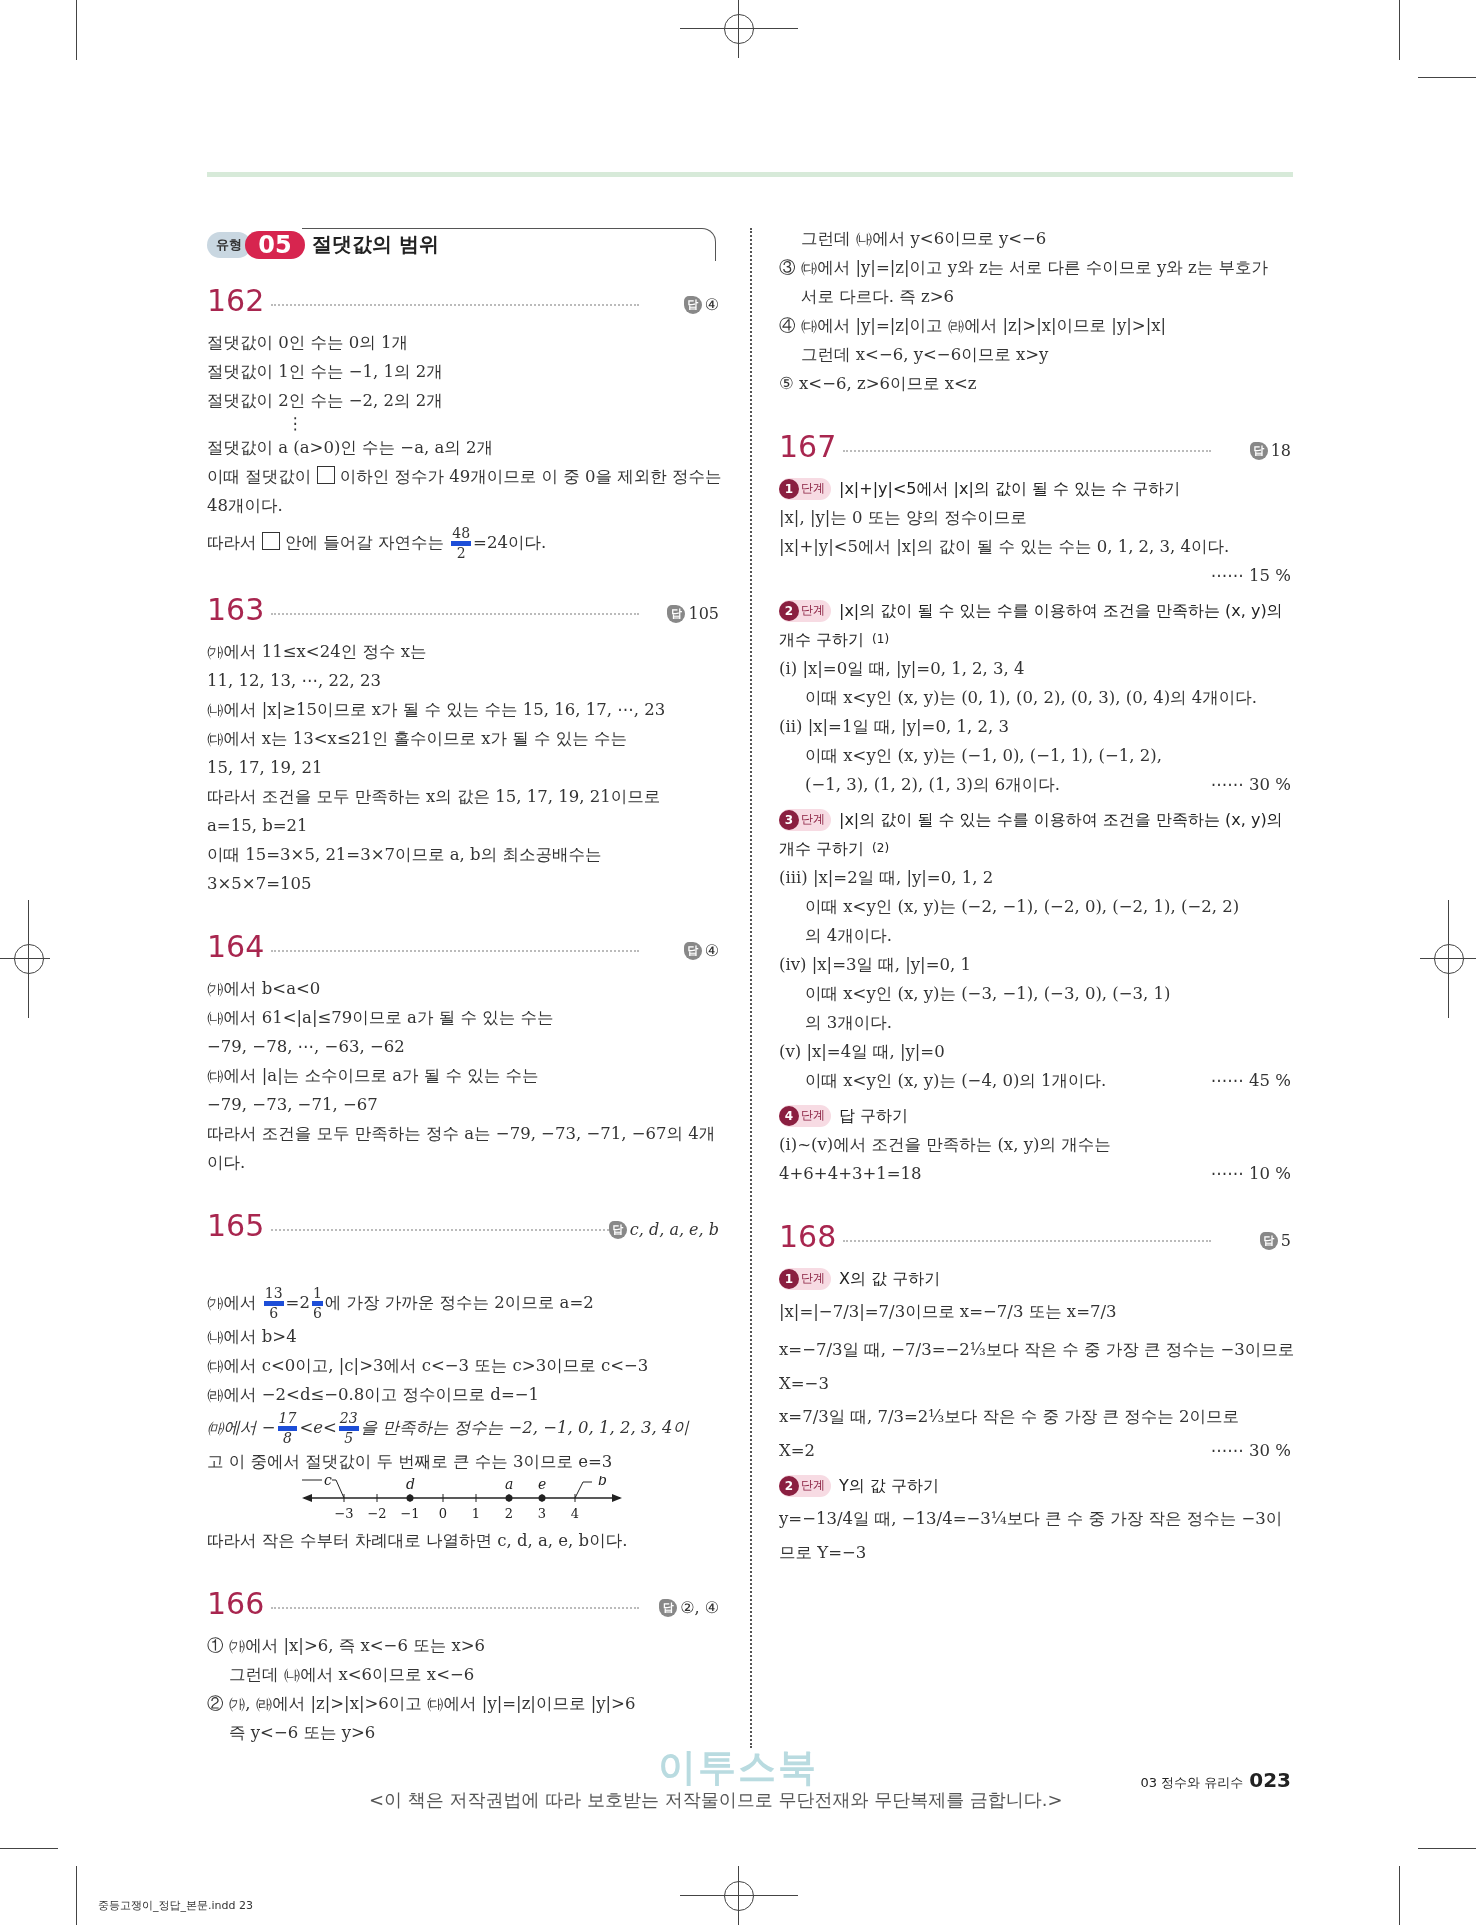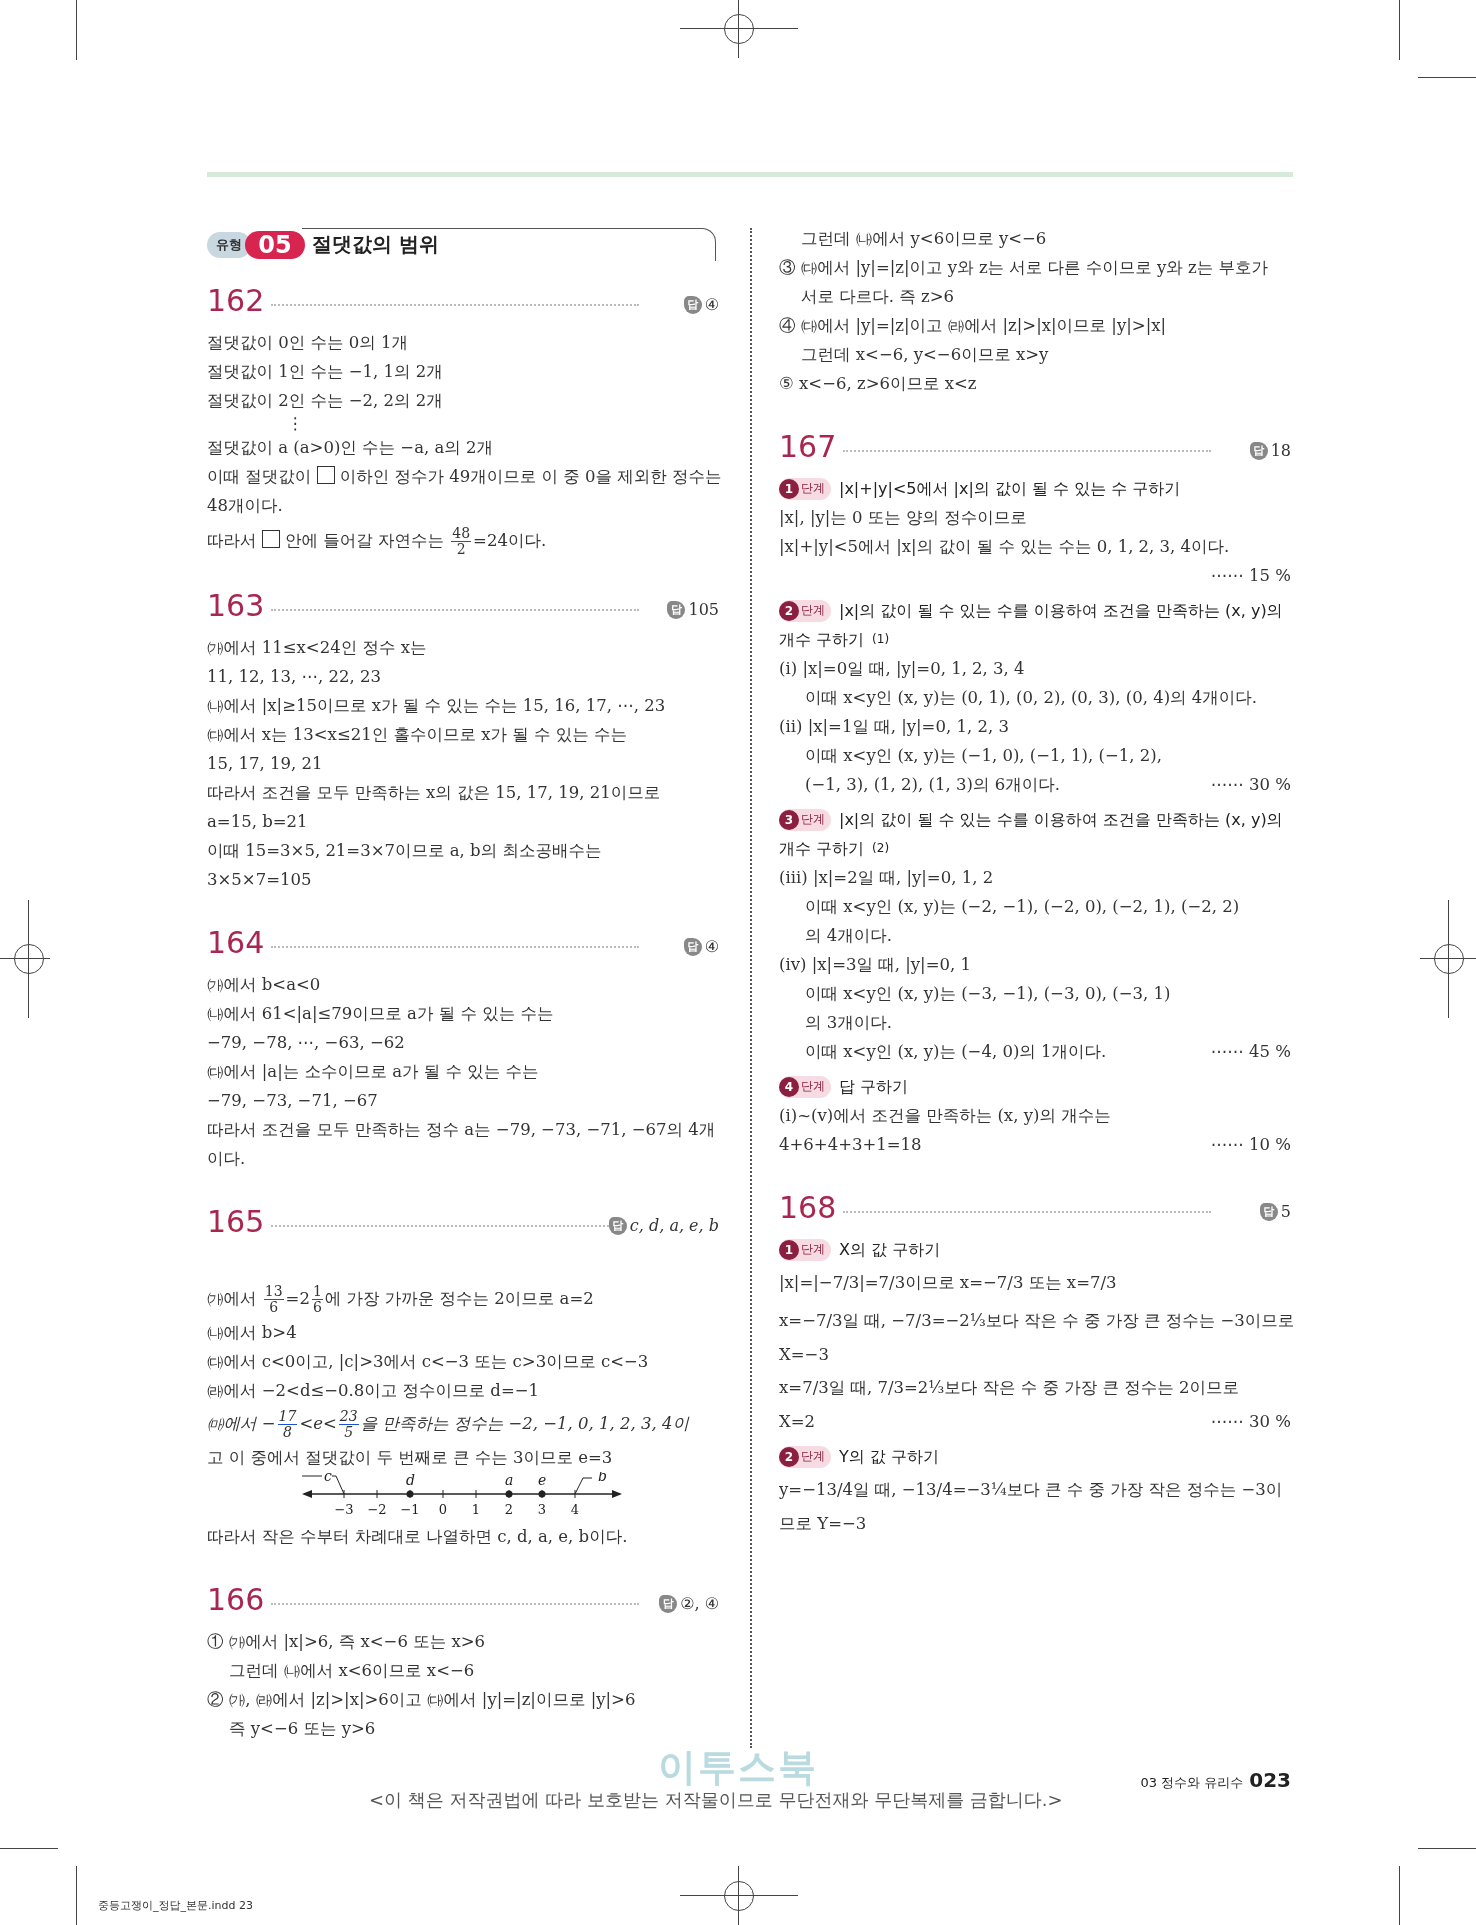--- a/index.html
+++ b/index.html
@@ -31,21 +31,21 @@
   .ind2 { padding-left:26px; }
   .vdots { padding-left:80px; line-height:18px; }
   .gap { height:28px; }
   .step { display:flex; align-items:center; gap:8px; font-family:"DejaVu Sans", sans-serif; font-size:16px; color:#222; white-space:nowrap; }
   .step-badge { display:inline-flex; align-items:center; background:#f7dbe3; border-radius:12px; padding:0 6px 0 0; height:22px; font-size:12px; color:#8a1f40; }
   .step-badge .circ { display:inline-block; width:20px; height:20px; border-radius:50%; background:#8a1f40; color:#fff; font-size:12px; text-align:center; line-height:20px; margin-right:2px; font-weight:bold; }
   .pct { text-align:right; white-space:nowrap; }
   .row-pct { display:flex; justify-content:space-between; white-space:nowrap; }
   .box { display:inline-block; width:16px; height:16px; border:1.5px solid #333; vertical-align:-2px; }
   .frac { display:inline-block; vertical-align:middle; text-align:center; font-size:14px; line-height:15px; margin:0 2px; }
-  .frac .n { display:block; border-bottom:1px solid #1d4ed8; padding:0 1px; }
+  .frac .n { display:block; border-bottom:5px solid #1d4ed8; padding:0 1px; }
   .frac .d { display:block; }
   .numline { position:relative; height:50px; margin-left:95px; width:320px; }
   .footer-notice { position:absolute; left:369px; top:1788px; font-family:"DejaVu Sans", sans-serif; font-size:18px; color:#555; }
   .watermark { position:absolute; left:658px; top:1742px; font-family:"DejaVu Sans", sans-serif; font-size:38px; font-weight:bold; color:#b9dbe0; letter-spacing:2px; }
   .page-label { position:absolute; right:185px; top:1768px; font-family:"DejaVu Sans", sans-serif; font-size:13px; color:#222; display:flex; align-items:baseline; gap:6px; }
   .page-label .pg { font-size:20px; font-weight:bold; }
   .slug-left { position:absolute; left:98px; top:1898px; font-family:"DejaVu Sans", sans-serif; font-size:11px; color:#333; }
   .slug-right { position:absolute; left:1252px; top:1966px; font-family:"DejaVu Sans", sans-serif; font-size:11px; color:#333; }
 </style>
 </head>
@@ -279,20 +279,21 @@
     <div class="step">
         <span>개수 구하기</span>
         <span style="font-size:12px;">(2)</span>
       </div>
     <div class="line">(iii) |x|=2일 때, |y|=0, 1, 2</div>
     <div class="line ind2">이때 x&lt;y인 (x, y)는 (−2, −1), (−2, 0), (−2, 1), (−2, 2)</div>
     <div class="line ind2">의 4개이다.</div>
     <div class="line">(iv) |x|=3일 때, |y|=0, 1</div>
     <div class="line ind2">이때 x&lt;y인 (x, y)는 (−3, −1), (−3, 0), (−3, 1)</div>
     <div class="line ind2">의 3개이다.</div>
+    <div class="line">(v) |x|=4일 때, |y|=0</div>
     <div class="row-pct ind2">
         <span>이때 x&lt;y인 (x, y)는 (−4, 0)의 1개이다.</span>
         <span>⋯⋯ 45 %</span>
       </div>
 
     <div class="step" style="margin-top:6px;">
         <span class="step-badge">
           <span class="circ">4</span>
           <span>단계</span>
         </span>

